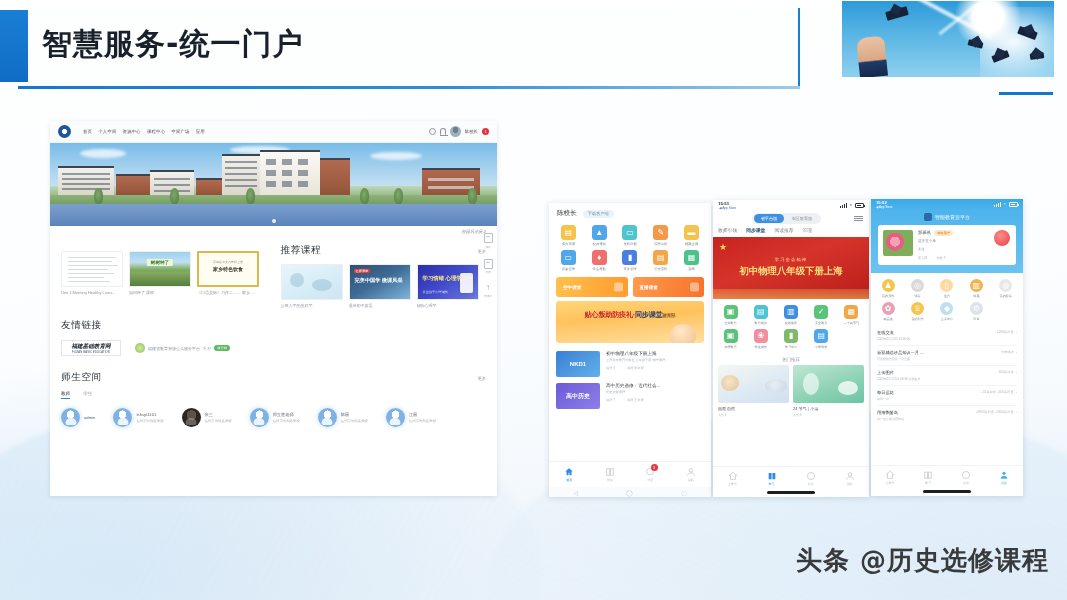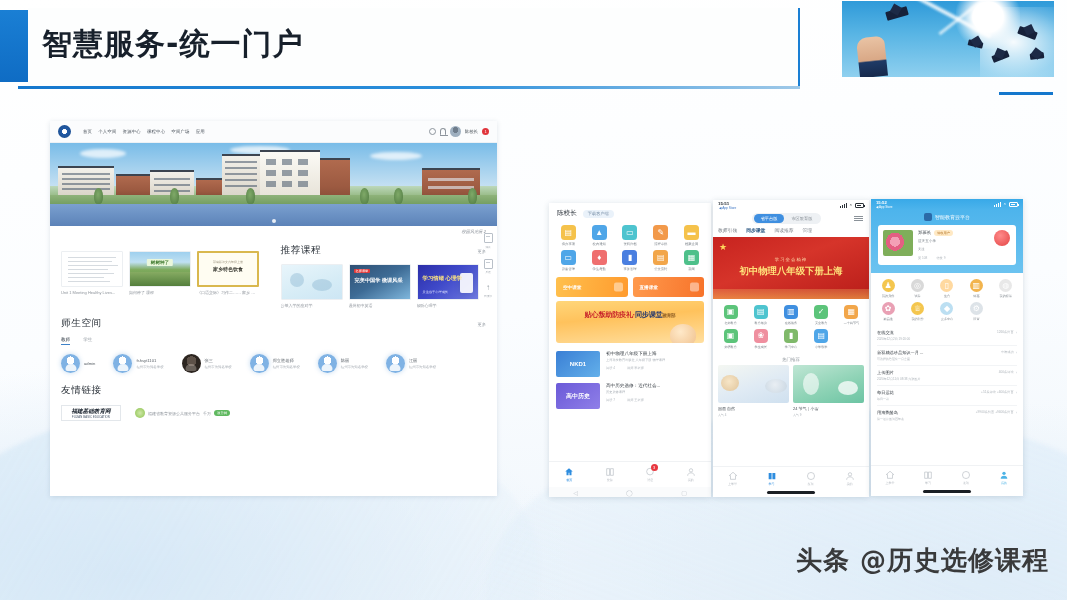--- a/index.html
+++ b/index.html
@@ -704,20 +704,38 @@
               <div class="ptxt">学习情绪
 心理学</div>
               <div class="psub">关注孩子心理成长</div>
             </div>
             <div class="card-label">倾听心理学</div>
           </div>
         </div>
       </div>
     </div>
 
+    <div style="margin-top:11px;">
+      <div class="sec-head">
+        <div class="sec-title">友情链接</div>
+      </div>
+      <div class="links-row">
+        <div class="flogo">
+          <div class="l1">福建基础教育网</div>
+          <div class="l2">FUJIAN BASIC EDUCATION</div>
+        </div>
+        <div class="fitem">
+          <div class="fleaf"></div>
+          <div class="ftext">福建省教育资源公共服务平台</div>
+          <div class="ftext">千万</div>
+          <div class="fgreen">教育网</div>
+        </div>
+      </div>
+    </div>
+
     <div style="margin-top:9px;">
       <div class="sec-head">
         <div class="sec-title">师生空间</div>
         <div class="sec-more">更多</div>
       </div>
       <div class="tabs-row">
         <div class="tab active">教师</div>
         <div class="tab">学生</div>
       </div>
       <div class="people">
@@ -754,38 +772,20 @@
             <div class="p-name">陈丽</div>
             <div class="p-org">福州市海知名学校</div>
           </div>
         </div>
         <div class="person">
           <div class="avatar-big"></div>
           <div>
             <div class="p-name">江丽</div>
             <div class="p-org">福州市海知名学校</div>
           </div>
-        </div>
-      </div>
-    </div>
-
-    <div style="margin-top:11px;">
-      <div class="sec-head">
-        <div class="sec-title">友情链接</div>
-      </div>
-      <div class="links-row">
-        <div class="flogo">
-          <div class="l1">福建基础教育网</div>
-          <div class="l2">FUJIAN BASIC EDUCATION</div>
-        </div>
-        <div class="fitem">
-          <div class="fleaf"></div>
-          <div class="ftext">福建省教育资源公共服务平台</div>
-          <div class="ftext">千万</div>
-          <div class="fgreen">教育网</div>
         </div>
       </div>
     </div>
   </div>
 
   <div class="rail">
     <div class="rail-item">
       <div class="rail-box"></div>
       <div class="rail-lbl">消息</div>
     </div>

